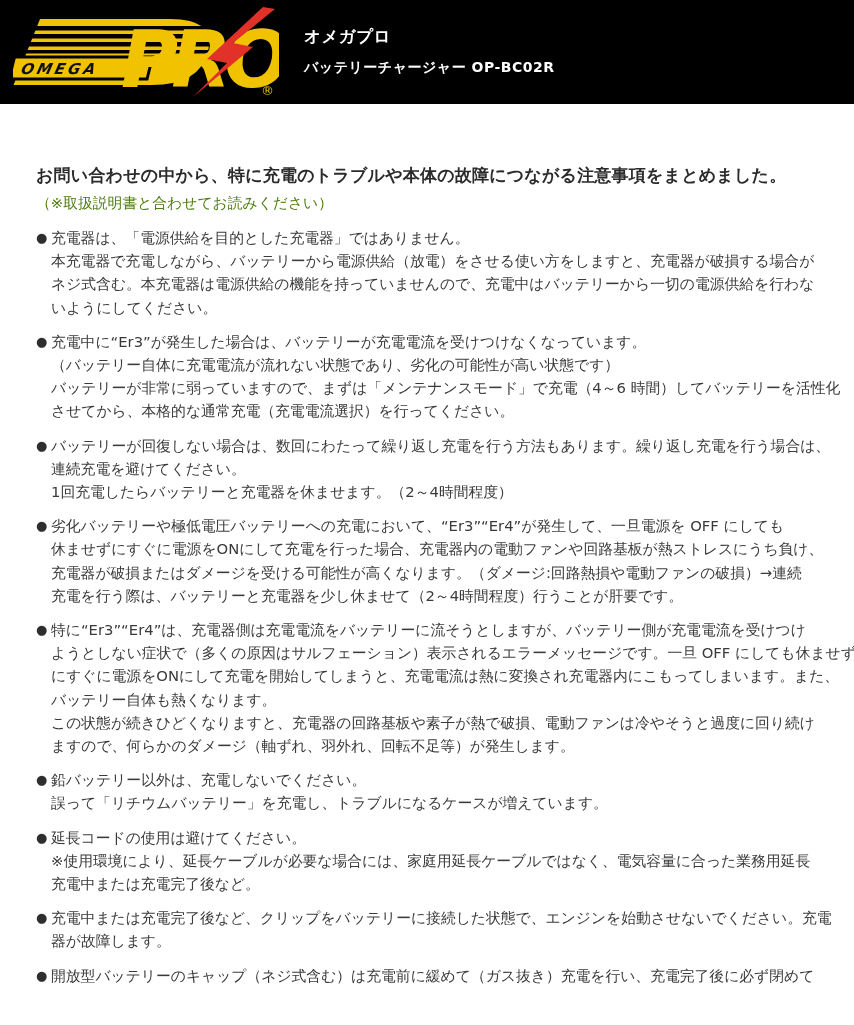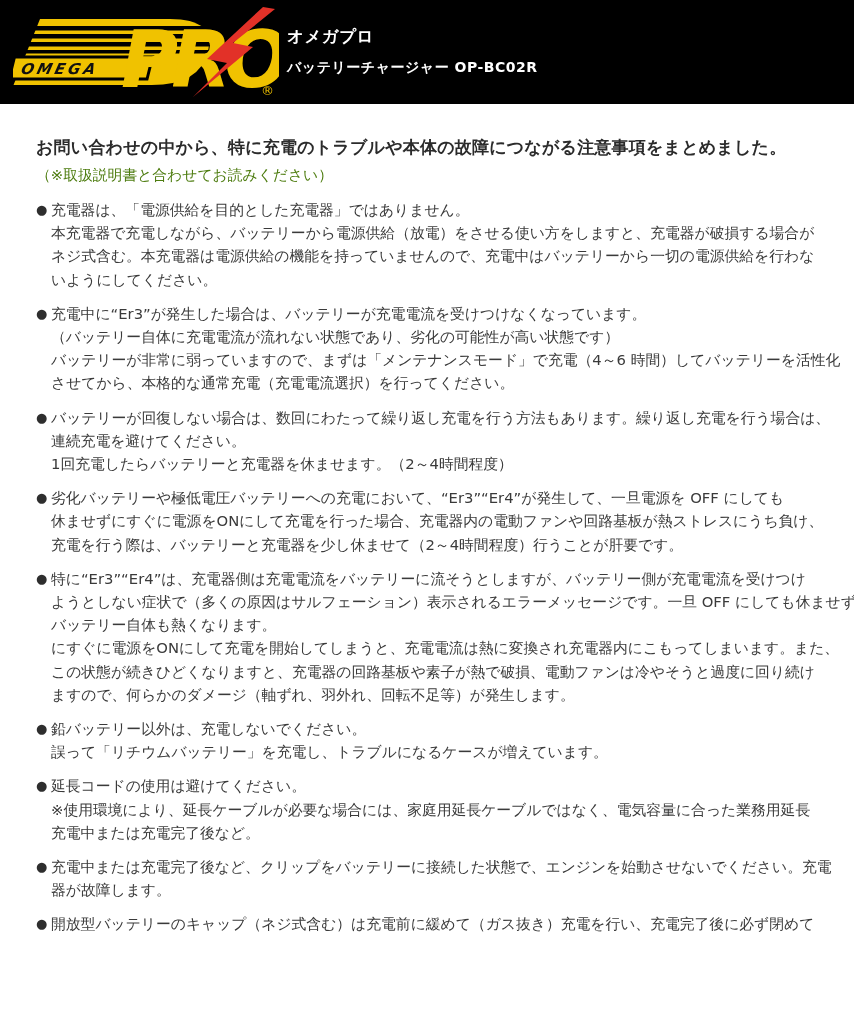--- a/index.html
+++ b/index.html
@@ -11,34 +11,34 @@
     overflow: hidden;
     font-family: "DejaVu Sans", "Liberation Sans", sans-serif;
   }
   .header {
     height: 104px;
     background: #000000;
     display: flex;
     align-items: center;
   }
   .logo-wrap { margin-left: 13px; flex: 0 0 auto; line-height: 0; }
-  .titles { margin-left: 8px; color: #ffffff; }
+  .titles { margin-left: 25px; color: #ffffff; }
   .title-line1 {
     font-size: 16.5px;
     font-weight: bold;
     line-height: 30px;
     letter-spacing: 0.5px;
   }
   .title-line2 {
     font-size: 14px;
     font-weight: bold;
     line-height: 30px;
     letter-spacing: 0.5px;
   }
-  .content { padding: 30px 28px 0 36px; color: #333333; }
+  .content { padding: 58px 28px 0 36px; color: #333333; }
   .intro-main {
     font-size: 17px;
     font-weight: bold;
     color: #2b2b2b;
     line-height: 27px;
     letter-spacing: 0.2px;
   }
   .intro-sub {
     font-size: 14.8px;
     line-height: 24px;
@@ -117,28 +117,29 @@
         <div class="notice">
           <span class="bullet">●</span>
           <div class="nline">バッテリーが回復しない場合は、数回にわたって繰り返し充電を行う方法もあります。繰り返し充電を行う場合は、</div>
           <div class="nline">連続充電を避けてください。</div>
           <div class="nline">1回充電したらバッテリーと充電器を休ませます。（2～4時間程度）</div>
         </div>
         <div class="notice">
           <span class="bullet">●</span>
           <div class="nline">劣化バッテリーや極低電圧バッテリーへの充電において、“Er3”“Er4”が発生して、一旦電源を OFF にしても</div>
           <div class="nline">休ませずにすぐに電源をONにして充電を行った場合、充電器内の電動ファンや回路基板が熱ストレスにうち負け、</div>
+          <div class="nline">充電器が破損またはダメージを受ける可能性が高くなります。（ダメージ:回路熱損や電動ファンの破損）→連続</div>
           <div class="nline">充電を行う際は、バッテリーと充電器を少し休ませて（2～4時間程度）行うことが肝要です。</div>
         </div>
         <div class="notice">
           <span class="bullet">●</span>
           <div class="nline">特に“Er3”“Er4”は、充電器側は充電電流をバッテリーに流そうとしますが、バッテリー側が充電電流を受けつけ</div>
           <div class="nline">ようとしない症状で（多くの原因はサルフェーション）表示されるエラーメッセージです。一旦 OFF にしても休ませず</div>
+          <div class="nline">にすぐに電源をONにして充電を開始してしまうと、充電電流は熱に変換され充電器内にこもってしまいます。また、</div>
           <div class="nline">バッテリー自体も熱くなります。</div>
-          <div class="nline">にすぐに電源をONにして充電を開始してしまうと、充電電流は熱に変換され充電器内にこもってしまいます。また、</div>
           <div class="nline">この状態が続きひどくなりますと、充電器の回路基板や素子が熱で破損、電動ファンは冷やそうと過度に回り続け</div>
           <div class="nline">ますので、何らかのダメージ（軸ずれ、羽外れ、回転不足等）が発生します。</div>
         </div>
         <div class="notice">
           <span class="bullet">●</span>
           <div class="nline">鉛バッテリー以外は、充電しないでください。</div>
           <div class="nline">誤って「リチウムバッテリー」を充電し、トラブルになるケースが増えています。</div>
         </div>
         <div class="notice">
           <span class="bullet">●</span>

